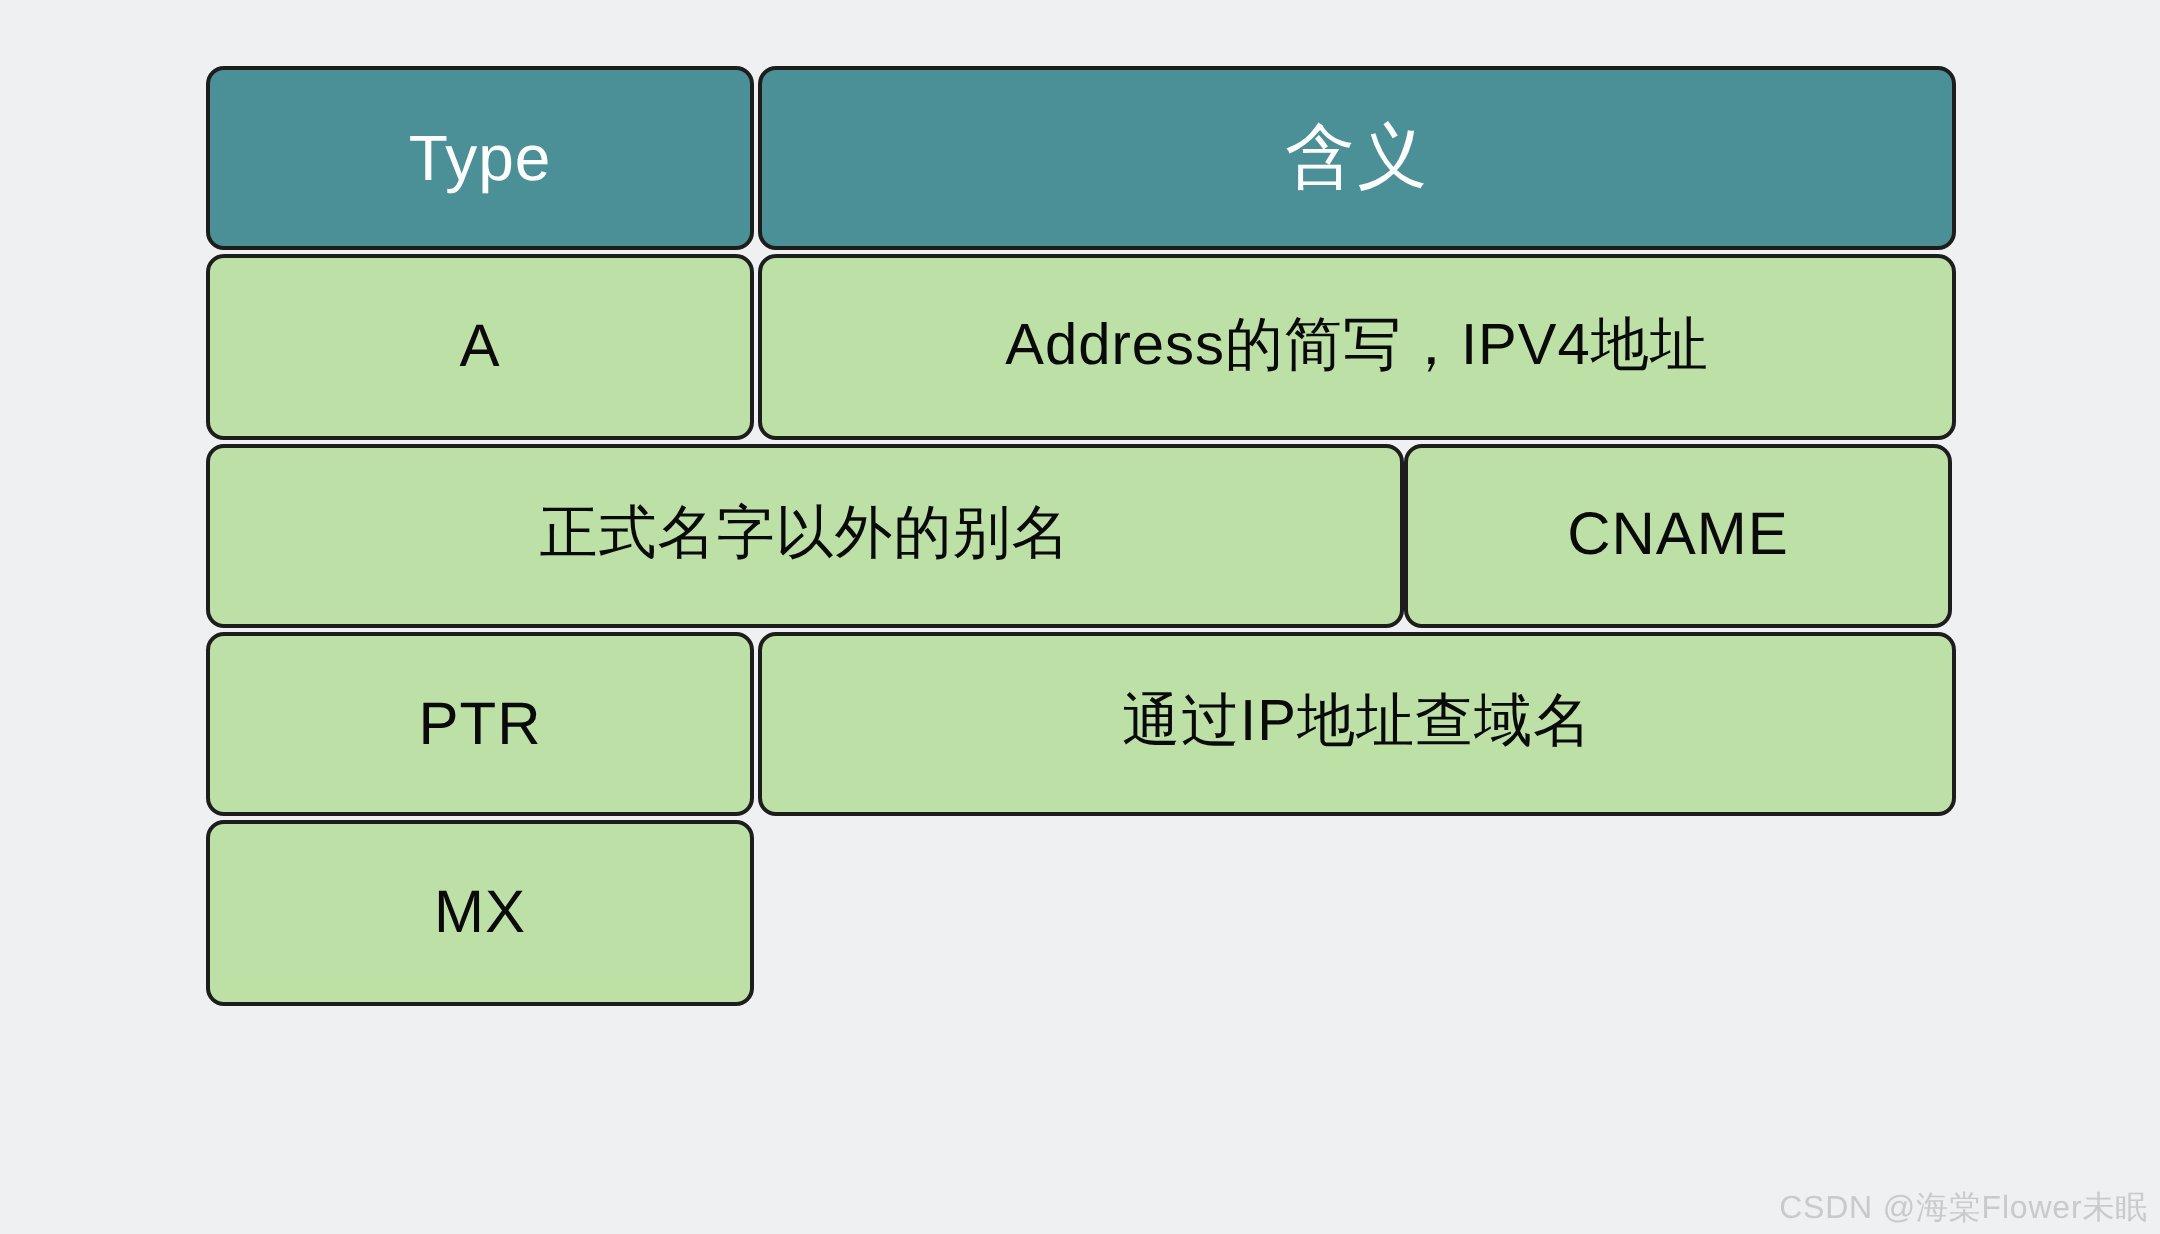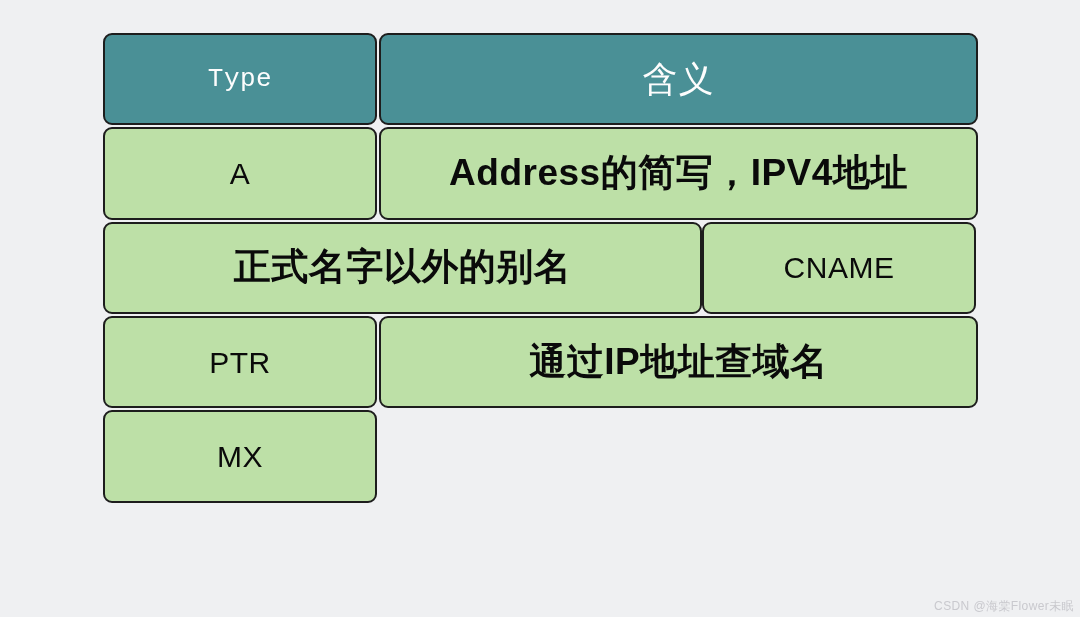--- a/index.html
+++ b/index.html
@@ -50,35 +50,35 @@
     flex: 0 0 274px;
   }
   .cell.col-meaning {
     flex: 1 1 auto;
   }
 
   .row.header .cell {
     background: #4a9096;
     color: #fdfdfd;
   }
-  .row.header .cell.col-type   { font-size: 26px; letter-spacing: 0.5px; font-family: Liberation Mono, monospace; }
+  .row.header .cell.col-type   { font-size: 32px; letter-spacing: 0.5px; }
   .row.header .cell.col-meaning{ font-size: 35px; letter-spacing: 1px; }
 
   .row.body .cell {
     background: #bde0a7;
     color: #0a0a0a;
   }
   .row.body .cell.col-type    { font-size: 30px; letter-spacing: 0.5px; }
-  .row.body .cell.col-meaning { font-size: 37px; letter-spacing: 0.5px; font-weight: bold; }
+  .row.body .cell.col-meaning { font-size: 29px; letter-spacing: 0.5px; }
 
   .watermark {
     position: absolute;
     right: 6px;
     bottom: 2px;
-    font-size: 12px;
+    font-size: 16px;
     color: #c9c9ce;
     letter-spacing: 0.4px;
     white-space: nowrap;
     user-select: none;
   }
 </style>
 </head>
 <body>
 
 <div class="table-wrap">

